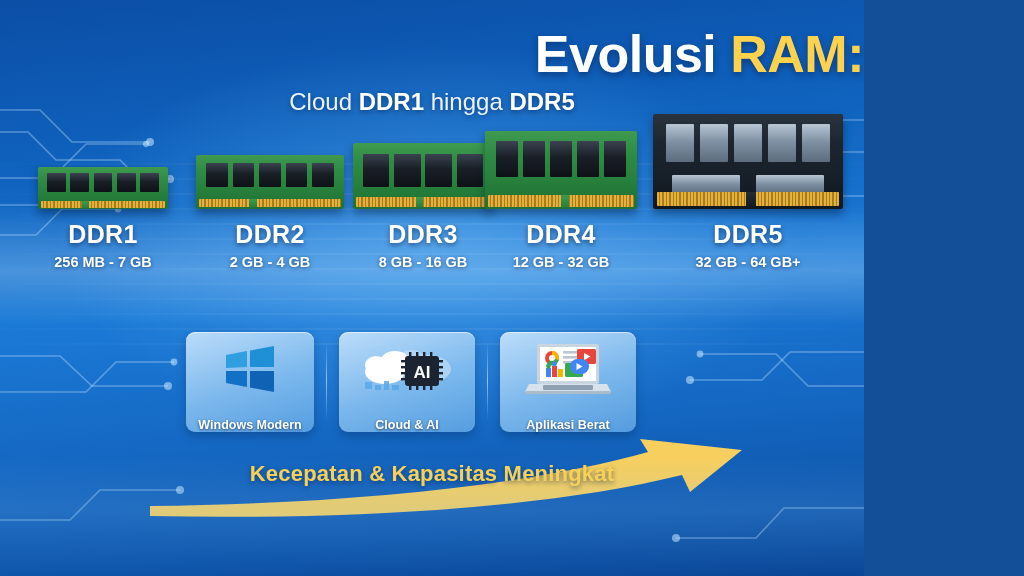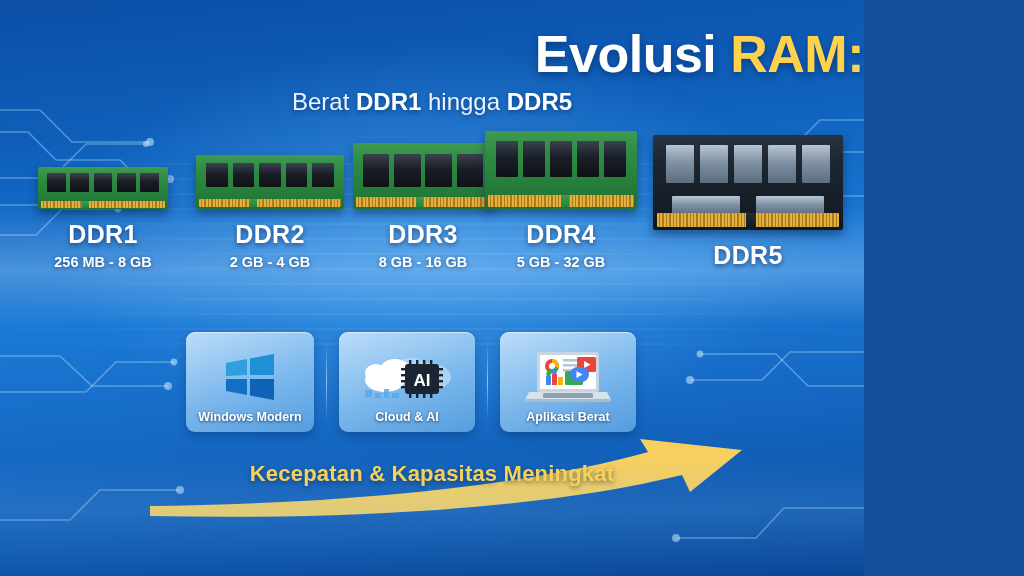--- a/index.html
+++ b/index.html
@@ -69,21 +69,21 @@
     letter-spacing:.3px; text-shadow:0 2px 5px rgba(0,20,60,.55); }
   .ddr-cap { margin-top:5px; color:#ffffff; font-size:14.5px; font-weight:bold;
     text-shadow:0 1px 4px rgba(0,20,60,.55); }
 
   
   #cards { position:absolute; left:186px; top:332px; width:450px; height:104px;
     display:flex; align-items:flex-start; }
   .card { position:relative; width:130px; height:100px; border-radius:9px;
     background:linear-gradient(160deg, rgba(200,228,252,.92), rgba(146,200,244,.80) 55%, rgba(112,180,236,.70));
     box-shadow:0 4px 10px rgba(0,25,60,.28), inset 0 1px 0 rgba(255,255,255,.55);
-    display:flex; flex-direction:column; align-items:center; justify-content:center;
+    display:flex; flex-direction:column; align-items:center; justify-content:space-between;
     padding-top:8px; }
   .card.wide { width:138px; }
   .card-art { height:58px; display:flex; align-items:center; justify-content:center; }
   .card-label { font-size:12.5px; font-weight:bold; color:#ffffff;
     text-shadow:0 1px 3px rgba(0,30,70,.75); margin-top:4px; }
   .divider { width:1px; height:78px; margin:10px 12px 0 12px;
     background:linear-gradient(180deg, rgba(255,255,255,0), rgba(255,255,255,.55), rgba(255,255,255,0)); }
 
   
   #arrowwrap { position:absolute; left:0; top:430px; width:864px; height:90px; }
@@ -136,40 +136,40 @@
           <circle cx="174" cy="362" r="3.4"></circle>
         <circle cx="180" cy="490" r="4"></circle>
           <circle cx="676" cy="538" r="4"></circle>
       </g>
     </svg>
 
     <div id="title">
       <span class="w">Evolusi </span><span class="y">RAM:</span>
     </div>
     <div id="subtitle">
-      <span>Berat </span><b>DDR1</b><span> hingga </span><b>DDR5</b>
+      <span>Cloud </span><b>DDR1</b><span> hingga </span><b>DDR5</b>
     </div>
 
     <div id="ramrow">
 
       <div class="slot" style="left:14px; width:178px;">
         <div class="module" style="width:130px;height:42px;">
           <div class="pcb green"></div>
           <div class="chips">
             <div class="chip k"></div>
               <div class="chip k"></div>
               <div class="chip k"></div>
               <div class="chip k"></div>
               <div class="chip k"></div>
           </div>
           <div class="gold"></div>
           <div class="notch g" style="left:34%;"></div>
         </div>
         <div class="ddr-label">DDR1</div>
-        <div class="ddr-cap">256 MB - 8 GB</div>
+        <div class="ddr-cap">256 MB - 7 GB</div>
       </div>
 
       <div class="slot" style="left:177px; width:186px;">
         <div class="module" style="width:148px;height:54px;">
           <div class="pcb green"></div>
           <div class="chips">
             <div class="chip k"></div>
               <div class="chip k"></div>
               <div class="chip k"></div>
               <div class="chip k"></div>
@@ -205,41 +205,42 @@
             <div class="chip k"></div>
               <div class="chip k"></div>
               <div class="chip k"></div>
               <div class="chip k"></div>
               <div class="chip k"></div>
           </div>
           <div class="gold"></div>
           <div class="notch g" style="left:50%;"></div>
         </div>
         <div class="ddr-label">DDR4</div>
-        <div class="ddr-cap">5 GB - 32 GB</div>
+        <div class="ddr-cap">12 GB - 32 GB</div>
       </div>
 
       <div class="slot" style="left:645px; width:206px;">
         <div class="module" style="width:190px;height:95px;">
           <div class="pcb dark"></div>
           <div class="chips" style="top:11%;height:40%;">
             <div class="chip grey"></div>
               <div class="chip grey"></div>
               <div class="chip grey"></div>
               <div class="chip grey"></div>
               <div class="chip grey"></div>
           </div>
           <div class="chips2">
             <div class="chip grey"></div>
               <div class="chip grey"></div>
           </div>
           <div class="gold"></div>
           <div class="notch d" style="left:49%;"></div>
         </div>
         <div class="ddr-label">DDR5</div>
+        <div class="ddr-cap">32 GB - 64 GB+</div>
       </div>
 
     </div>
 
     <div id="cards">
 
       <div class="card">
         <div class="card-art">
           <svg width="56" height="48" viewBox="0 0 56 48">
             <polygon points="4,10 25,6 25,22 4,23" fill="#2f9fe0"></polygon>

